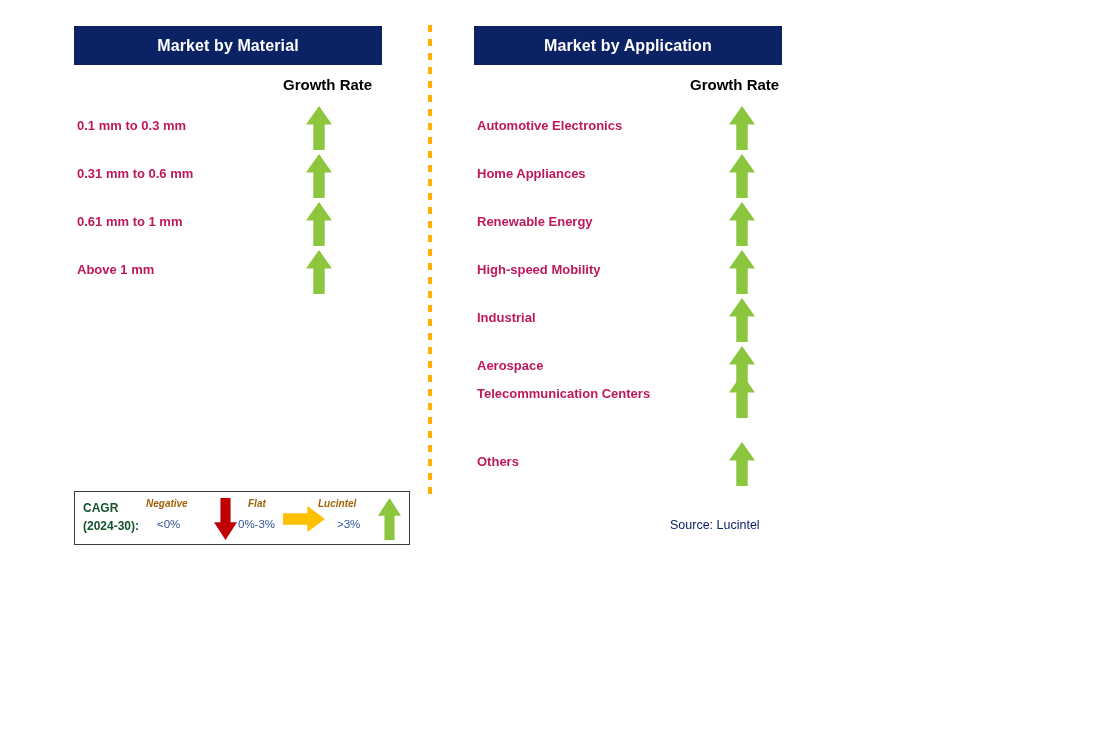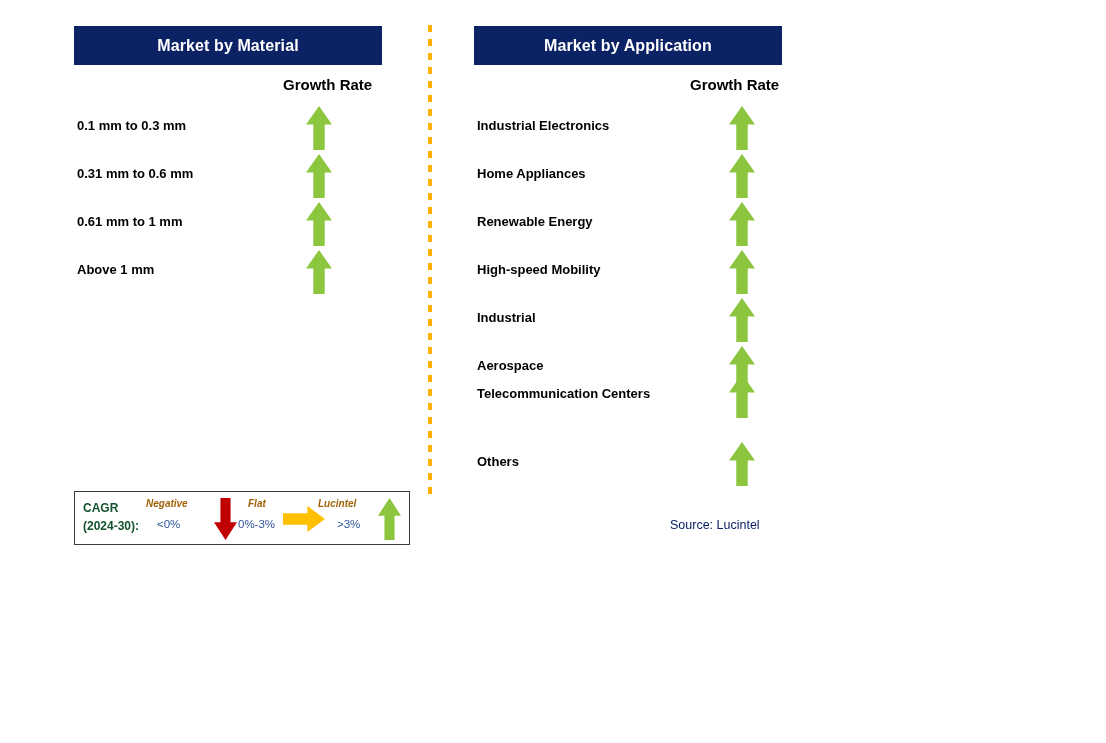--- a/index.html
+++ b/index.html
@@ -56,21 +56,21 @@
     left: 0;
     width: 100%;
     height: 48px;
   }
   .row-label {
     position: absolute;
     left: 3px;
     top: 14px;
     font-size: 13px;
     font-weight: bold;
-    color: #000000;
+    color: #be185d;
     white-space: nowrap;
   }
   .row-arrow {
     position: absolute;
     width: 26px;
     height: 44px;
     top: 2px;
   }
   #panel-material .row-arrow { left: 232px; }
   #panel-application .row-arrow { left: 255px; }
@@ -196,21 +196,21 @@
   </div>
 </div>
 
 <div id="divider"></div>
 
 <div class="panel" id="panel-application">
   <div class="panel-header">Market by Application</div>
   <div class="growth-rate-label">Growth Rate</div>
 
   <div class="row" style="top:104px">
-    <div class="row-label">Industrial Electronics</div>
+    <div class="row-label">Automotive Electronics</div>
     <div class="row-arrow arrow-up"></div>
   </div>
   <div class="row" style="top:152px">
     <div class="row-label">Home Appliances</div>
     <div class="row-arrow arrow-up"></div>
   </div>
   <div class="row" style="top:200px">
     <div class="row-label">Renewable Energy</div>
     <div class="row-arrow arrow-up"></div>
   </div>

